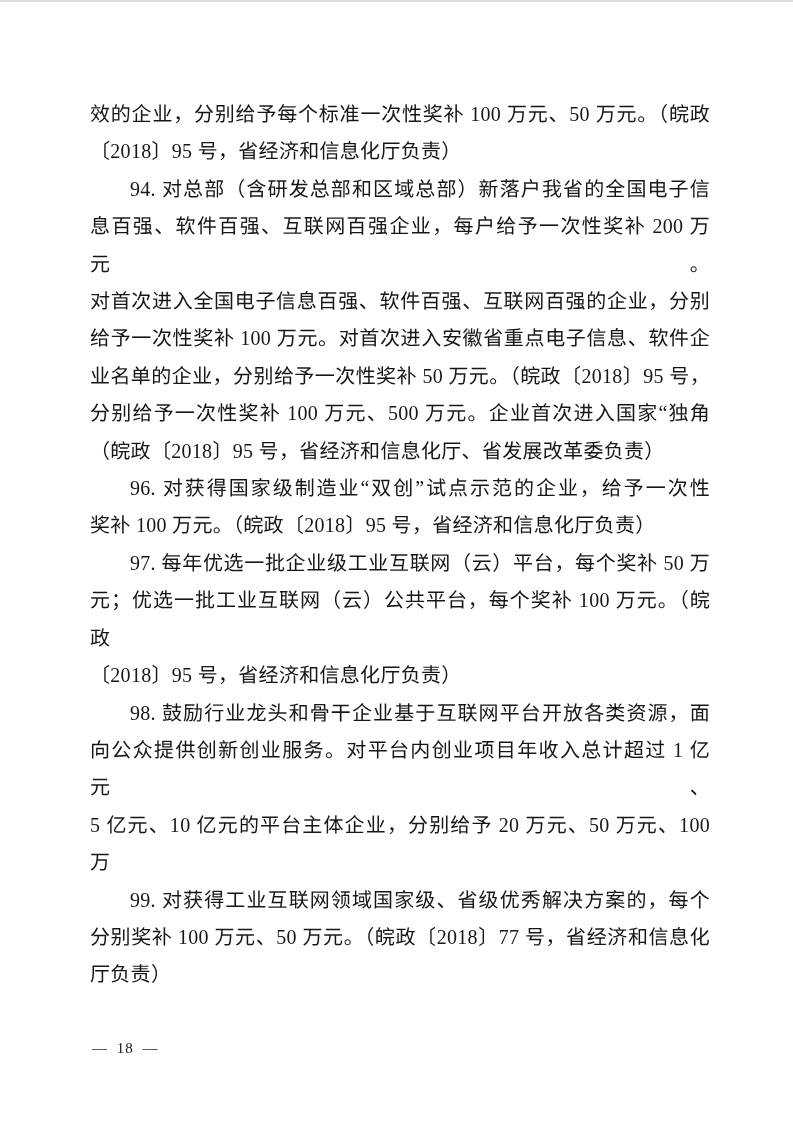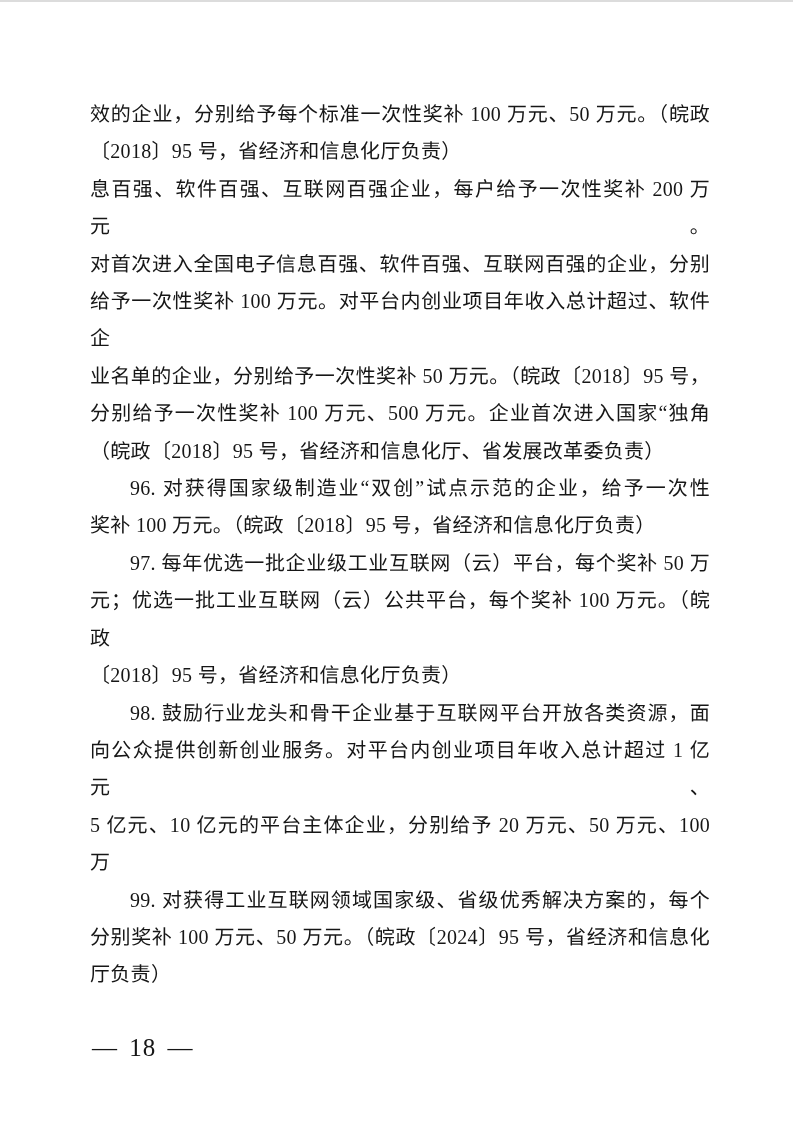--- a/index.html
+++ b/index.html
@@ -42,49 +42,50 @@
     text-align-last: left;
     font-family: Liberation Serif, serif;
   }
   .line.indent {
     text-indent: 2em;
   }
   .footer {
     position: absolute;
     left: 92px;
     top: 1033px;
-    font-size: 25px;
+    font-size: 15px;
     line-height: 30px;
     letter-spacing: 1px;
     color: #161616;
     word-spacing: 4px;
   }
 </style>
 </head>
 <body>
 
 <div class="page">
   <div class="page-top-edge"></div>
   <div class="doc-body">
       <div class="line">效的企业，分别给予每个标准一次性奖补 100 万元、50 万元。（皖政</div>
       <div class="line last">〔2018〕95 号，省经济和信息化厅负责）</div>
+      <div class="line indent">94. 对总部（含研发总部和区域总部）新落户我省的全国电子信</div>
       <div class="line">息百强、软件百强、互联网百强企业，每户给予一次性奖补 200 万元。</div>
       <div class="line">对首次进入全国电子信息百强、软件百强、互联网百强的企业，分别</div>
-      <div class="line">给予一次性奖补 100 万元。对平台内创业项目年收入总计超过、软件企</div>
+      <div class="line">给予一次性奖补 100 万元。对首次进入安徽省重点电子信息、软件企</div>
       <div class="line">业名单的企业，分别给予一次性奖补 50 万元。（皖政〔2018〕95 号，</div>
       <div class="line">分别给予一次性奖补 100 万元、500 万元。企业首次进入国家“独角</div>
       <div class="line last">（皖政〔2018〕95 号，省经济和信息化厅、省发展改革委负责）</div>
       <div class="line indent">96. 对获得国家级制造业“双创”试点示范的企业，给予一次性</div>
       <div class="line last">奖补 100 万元。（皖政〔2018〕95 号，省经济和信息化厅负责）</div>
       <div class="line indent">97. 每年优选一批企业级工业互联网（云）平台，每个奖补 50 万</div>
       <div class="line">元；优选一批工业互联网（云）公共平台，每个奖补 100 万元。（皖政</div>
       <div class="line last">〔2018〕95 号，省经济和信息化厅负责）</div>
       <div class="line indent">98. 鼓励行业龙头和骨干企业基于互联网平台开放各类资源，面</div>
       <div class="line">向公众提供创新创业服务。对平台内创业项目年收入总计超过 1 亿元、</div>
       <div class="line">5 亿元、10 亿元的平台主体企业，分别给予 20 万元、50 万元、100 万</div>
       <div class="line indent">99. 对获得工业互联网领域国家级、省级优秀解决方案的，每个</div>
-      <div class="line">分别奖补 100 万元、50 万元。（皖政〔2024〕95 号，省经济和信息化</div>
+      <div class="line">分别奖补 100 万元、50 万元。（皖政〔2018〕77 号，省经济和信息化</div>
       <div class="line last">厅负责）</div>
     </div>
   <div class="footer">
     <span>— 18 —</span>
   </div>
 </div>
 
 </body></html>

